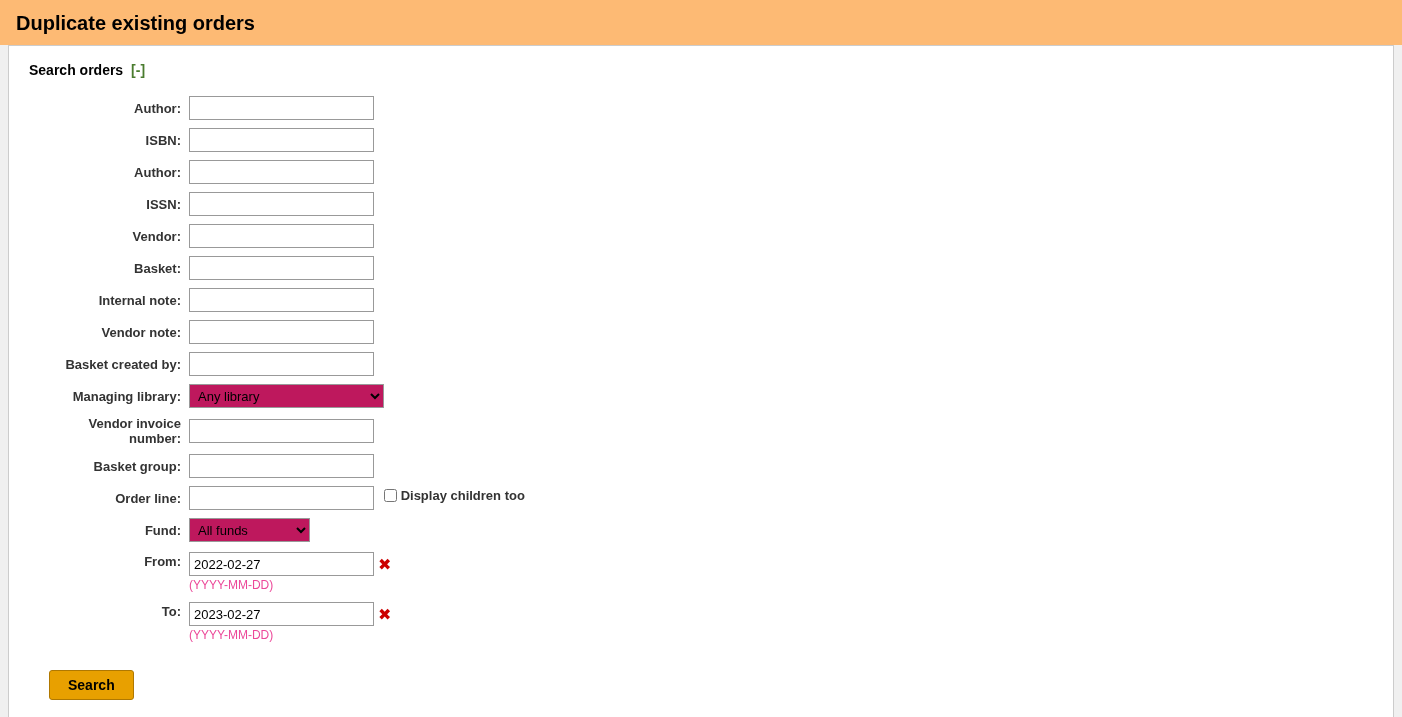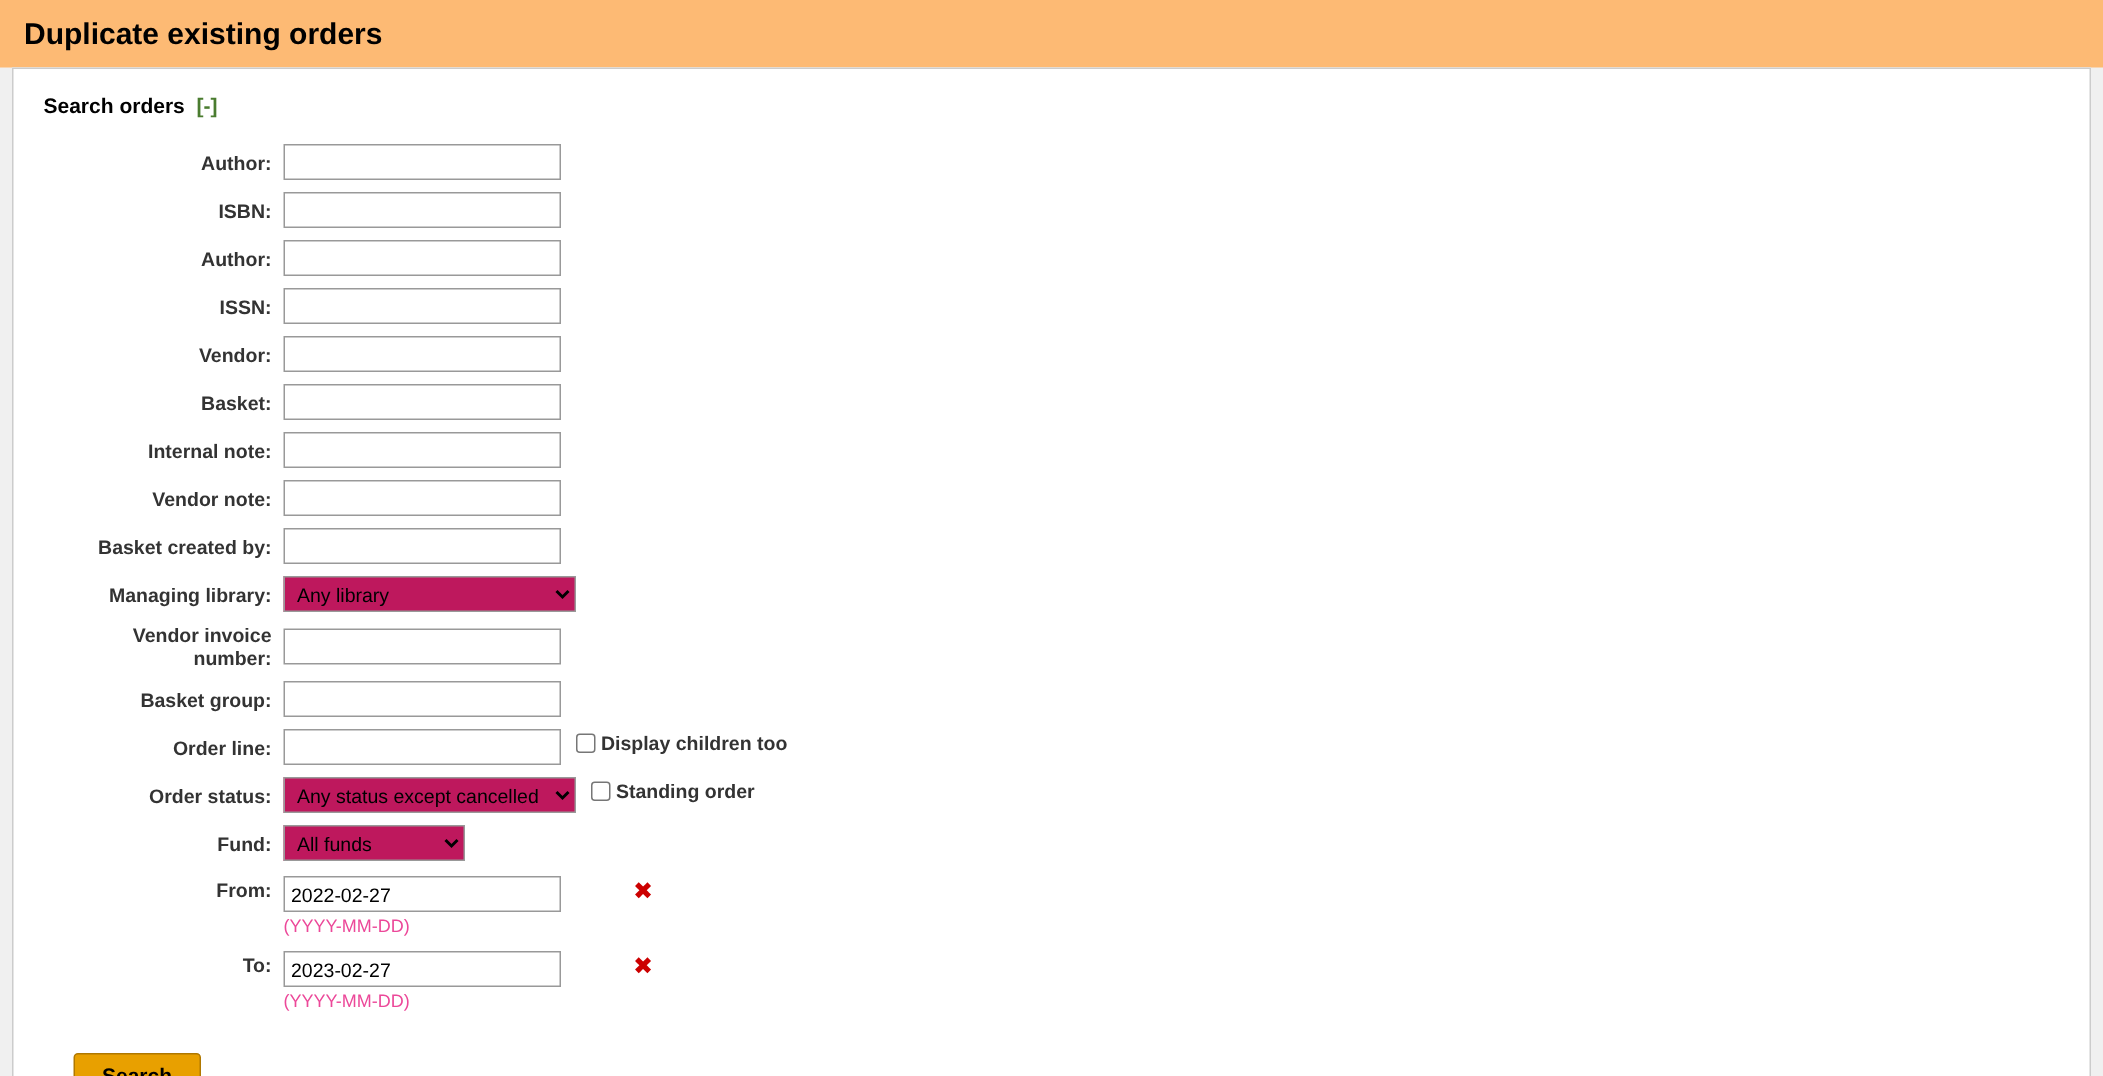--- a/index.html
+++ b/index.html
@@ -117,21 +117,21 @@
     .date-row td.input-cell {
       vertical-align: top;
       padding-top: 6px;
     }
     .date-block {
       display: inline-flex;
       flex-direction: column;
     }
     .date-line {
       display: flex;
-      gap: 44px;
+      align-items: center;
     }
     .checkbox-inline {
       display: inline-flex;
       margin-left: 6px;
     }
     .checkbox-inline input {
       margin-right: 4px;
     }
   </style>
 </head>
@@ -222,32 +222,20 @@
             <input type="text" style="">
           </td>
         </tr>
         <tr>
           <td class="label-cell">Order line:</td>
           <td class="input-cell">
             <input type="text" style="">
             <span class="checkbox-inline">
               <input type="checkbox" id="display-children" style="">
               <label for="display-children" style="font-weight:bold; font-size:13px;">Display children too</label>
-            </span>
-          </td>
-        </tr>
-        <tr>
-          <td class="label-cell">Order status:</td>
-          <td class="input-cell">
-            <select class="order-status-select">
-              <option value="any_except_cancelled">Any status except cancelled</option>
-            </select>
-            <span class="checkbox-inline">
-              <input type="checkbox" id="standing-order" style="">
-              <label for="standing-order" style="font-weight:bold; font-size:13px;">Standing order</label>
             </span>
           </td>
         </tr>
         <tr>
           <td class="label-cell">Fund:</td>
           <td class="input-cell">
             <select class="fund-select">
               <option value="all">All funds</option>
             </select>
           </td>

